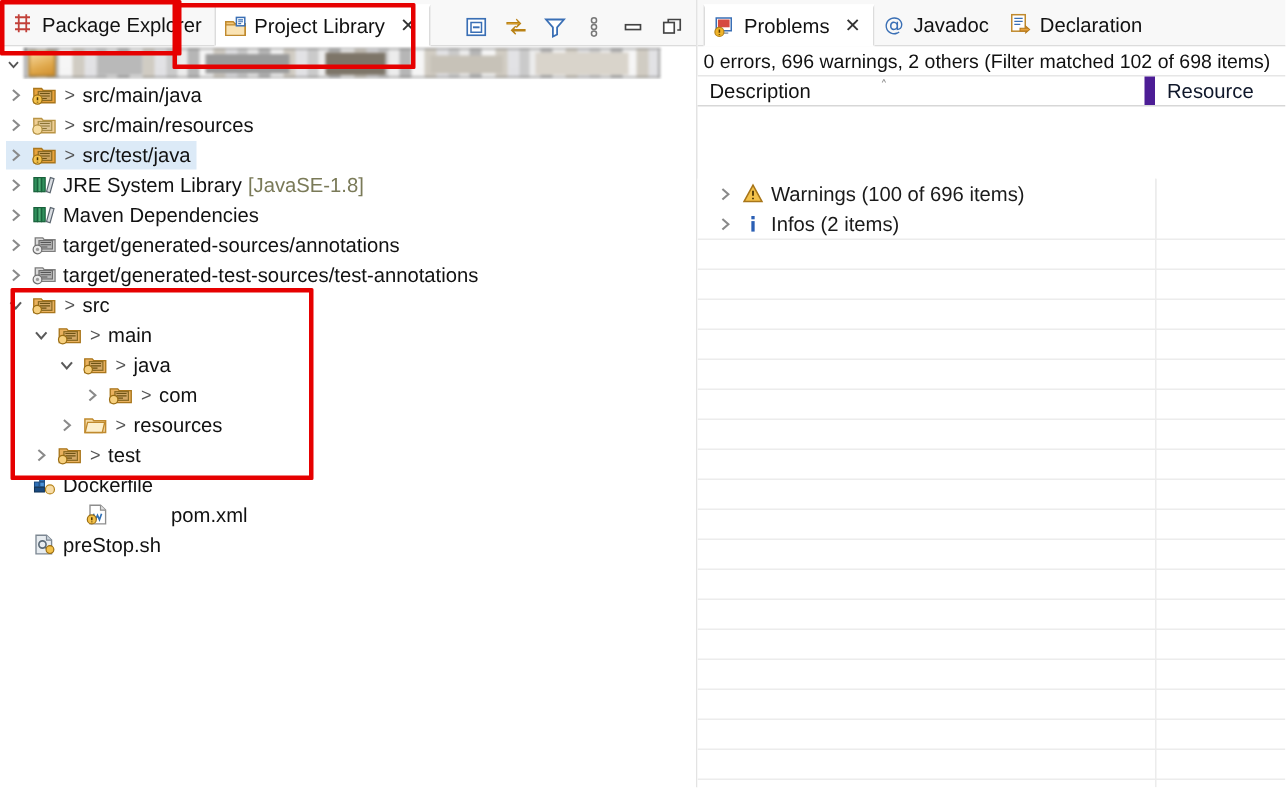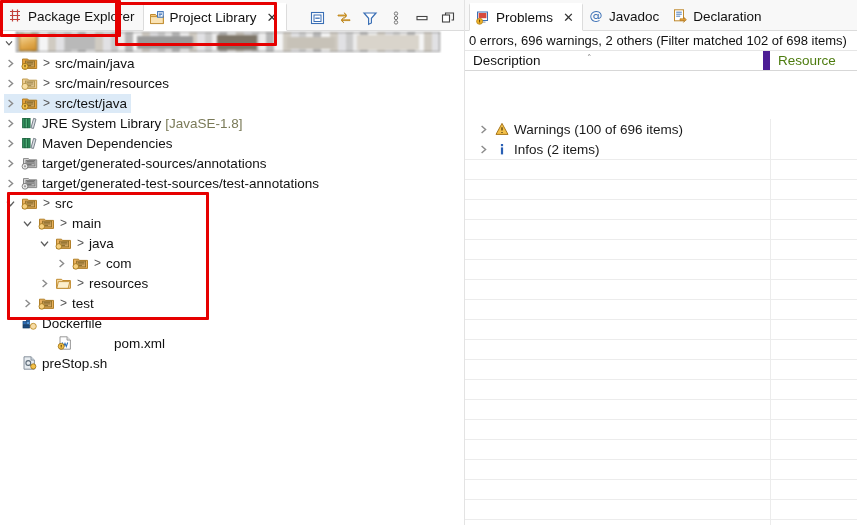--- a/index.html
+++ b/index.html
@@ -223,21 +223,21 @@
   .sort-caret {
     position: absolute;
     left: 122px; top: 2px;
     color: #888; font-size: 9px;
     font-family: "DejaVu Sans", sans-serif;
   }
   .col-res {
     flex: 1;
     padding-left: 8px;
     font-size: 13.5px;
-    color: #4d7c0f;
+    color: #0f172a;
     height: 100%;
     display: flex;
     align-items: center;
   }
   .prob-list {
     flex: 1 1 auto;
     position: relative;
     background: #ffffff;
     overflow: hidden;
     margin-top: 48px;

